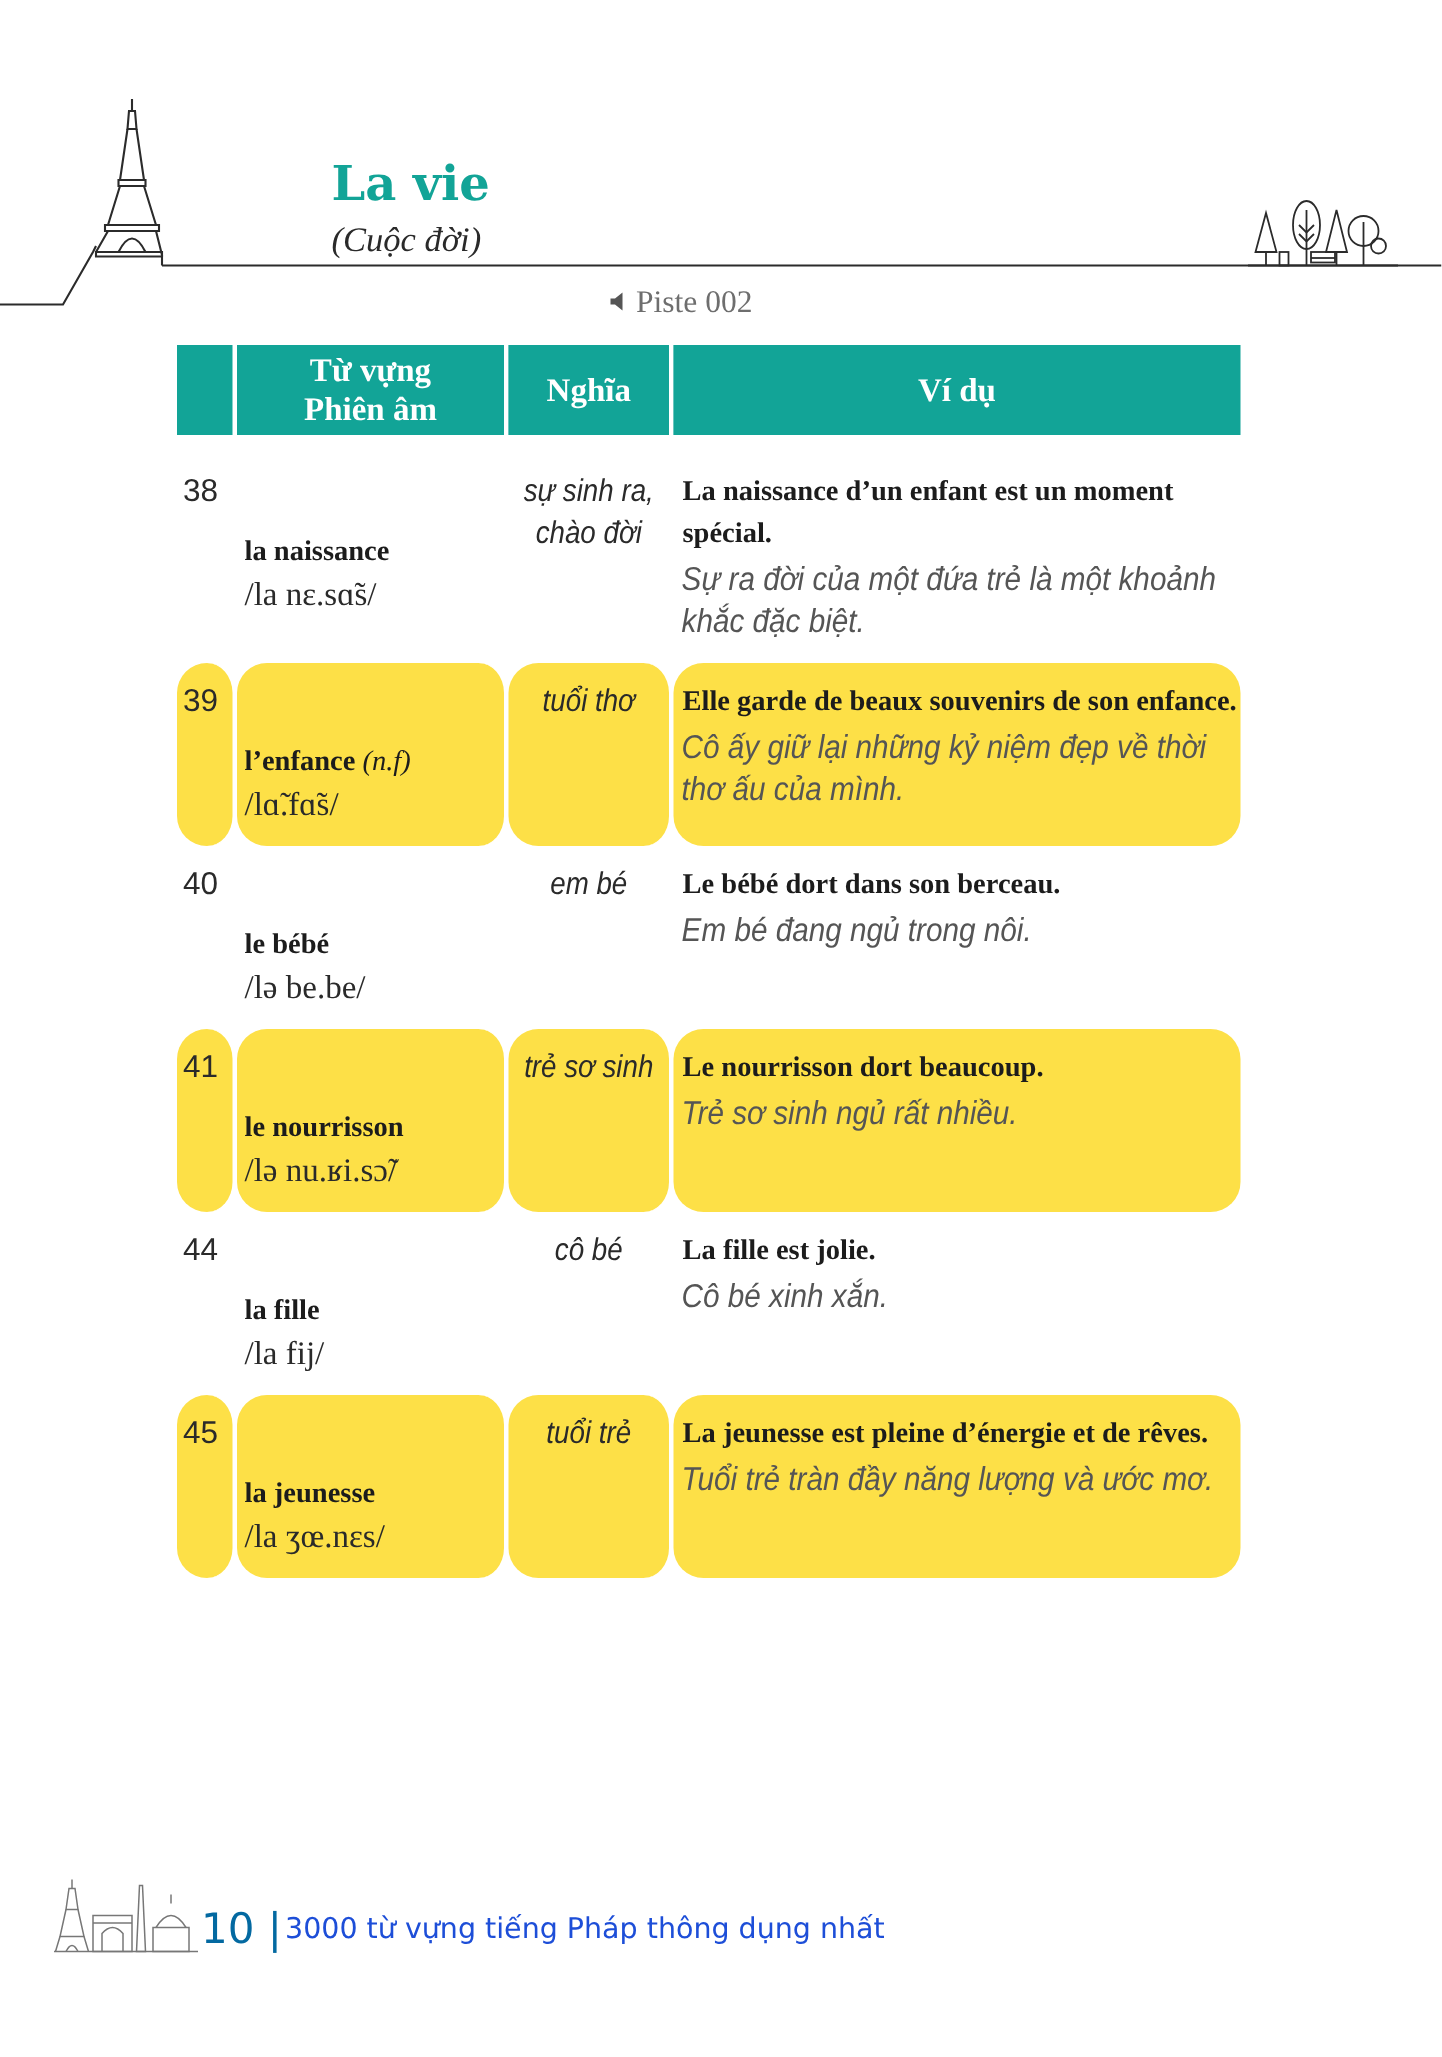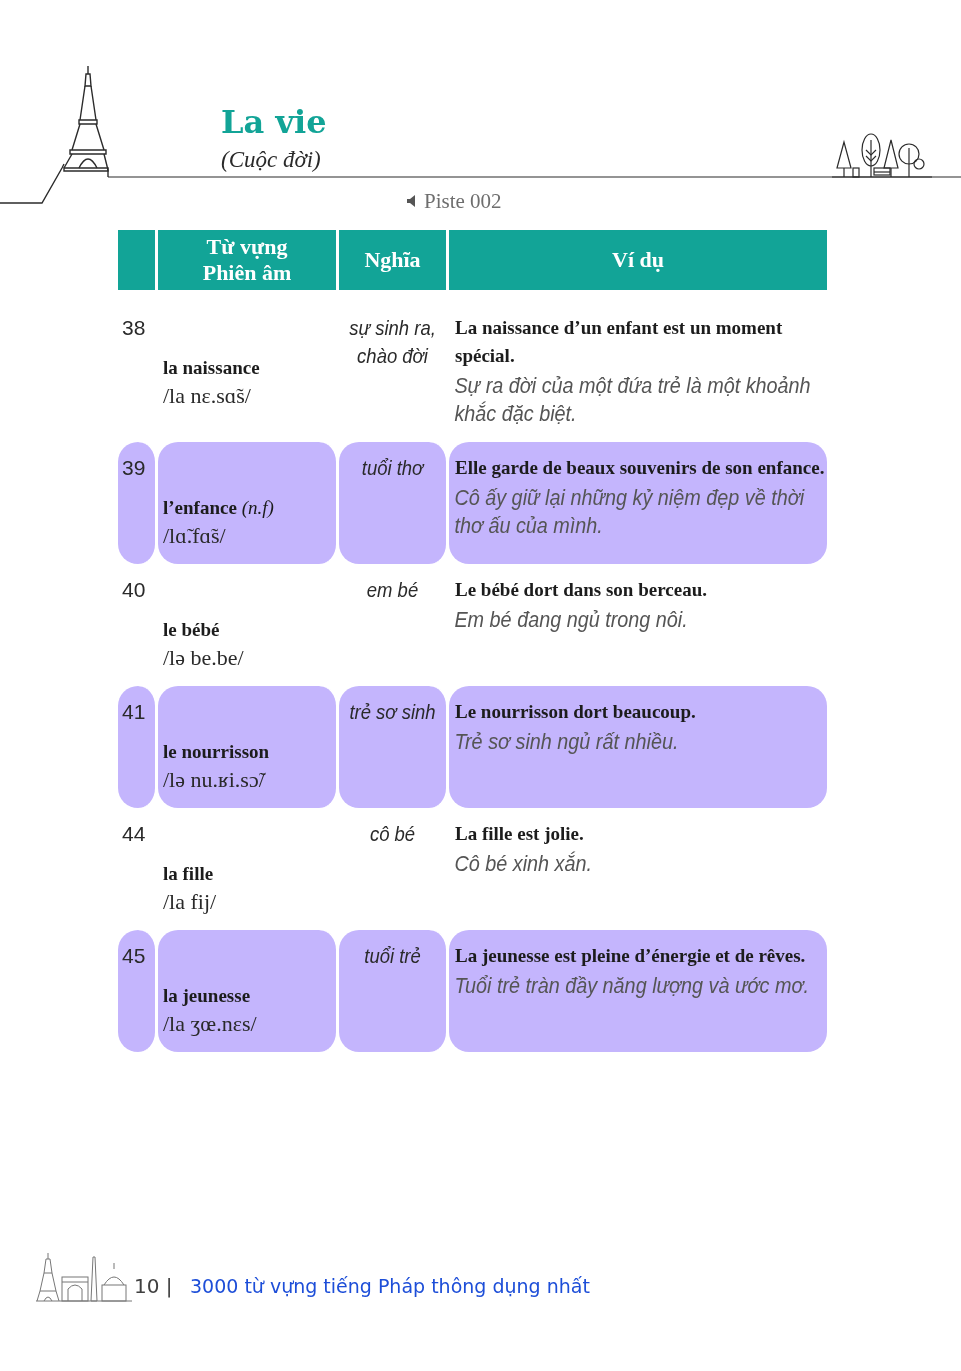--- a/index.html
+++ b/index.html
@@ -39,40 +39,40 @@
       background:#12a497; color:#ffffff; font-family:"Liberation Serif", serif; font-weight:bold;
       font-size:22px; line-height:26px; height:60px; padding:0; text-align:center;
       border-right:3px solid #ffffff;
     }
     table.vocab th:last-child { border-right:none; }
     table.vocab td {
       vertical-align:top; padding:12px 0 14px 0; border-right:3px solid #ffffff;
     }
     table.vocab td:last-child { border-right:none; }
     table.vocab tr.spacer td { height:12px; padding:0; }
-    table.vocab tr.shaded td { background:#c4b5fd;border-radius:20px; }
+    table.vocab tr.shaded td { background:#fde047;border-radius:20px; }
     .num { font-family:"Liberation Sans", sans-serif; font-size:21px; line-height:28px; color:#2a2a2a; padding-left:4px; }
     .word { font-weight:bold; font-size:19px; line-height:28px; padding-left:5px; color:#1c1c1c;margin-top:40px; }
     .word .pos { font-weight:normal; font-style:italic; }
     .ipa { font-size:22px; line-height:28px; padding-left:5px; color:#2a2a2a; }
     .mean {
       font-family:"Liberation Sans", sans-serif; font-style:italic; font-size:21px; line-height:28px;
       color:#2a2a2a; text-align:center; display:block; transform:scaleX(0.88); transform-origin:center;
       white-space:pre-line;
     }
     .ex-fr { font-weight:bold; font-size:19px; line-height:28px; padding-left:6px; color:#1c1c1c; }
     .ex-vi {
       font-family:"Liberation Sans", sans-serif; font-style:italic; font-size:22px; line-height:28px;
       color:#555555; padding-left:6px; margin-top:2px; transform:scaleX(0.9); transform-origin:left;
       width:400px;
     }
     .footer { position:absolute; left:0; top:1245px; width:961px; height:60px; }
     .page-num {
       position:absolute; left:134px; top:1274px; font-family:"DejaVu Sans", sans-serif;
-      font-size:20px; line-height:24px; color:#404040;
+      font-size:28px; line-height:24px; color:#0369a1;
     }
     .book-title {
       position:absolute; left:190px; top:1274px; font-family:"DejaVu Sans", sans-serif;
       font-size:19px; line-height:24px; color:#1d4ed8;
     }
   </style>
 </head>
 <body>
 
 <div class="header">

